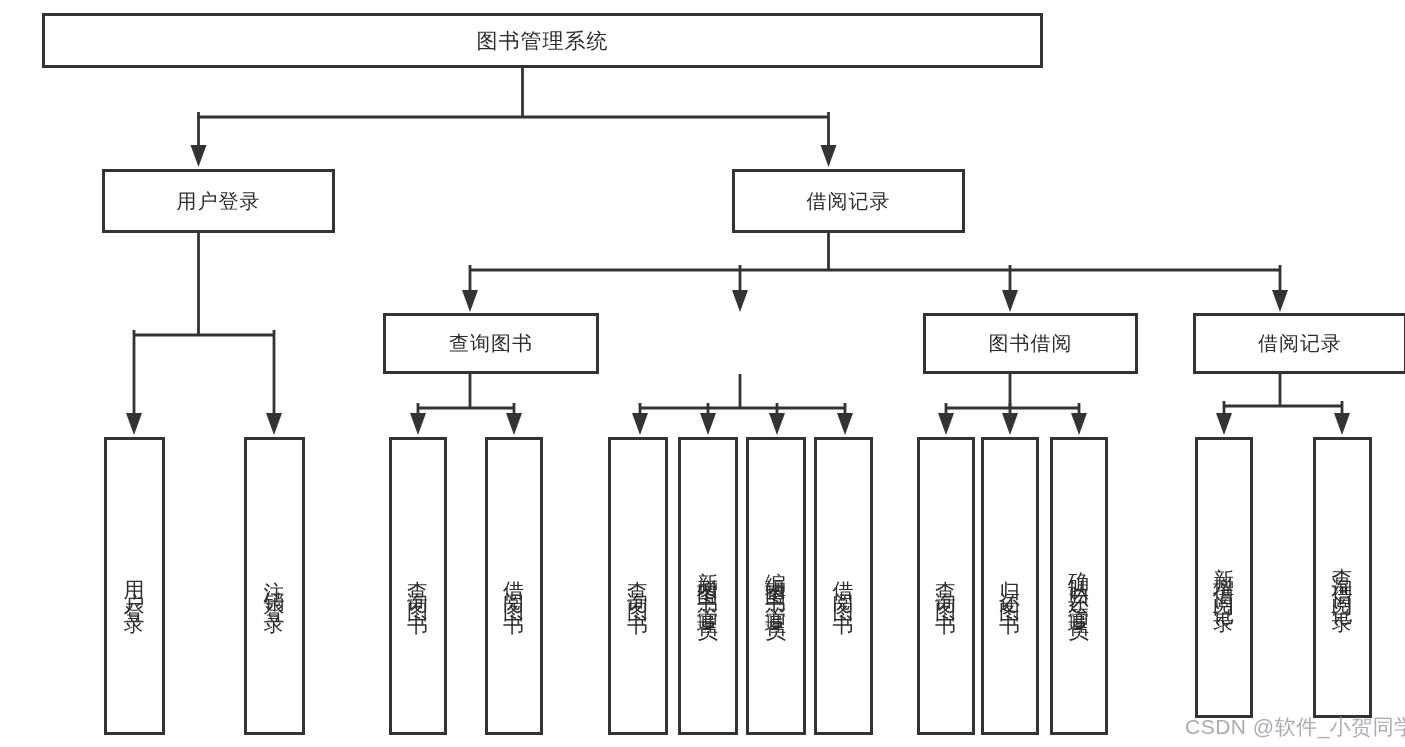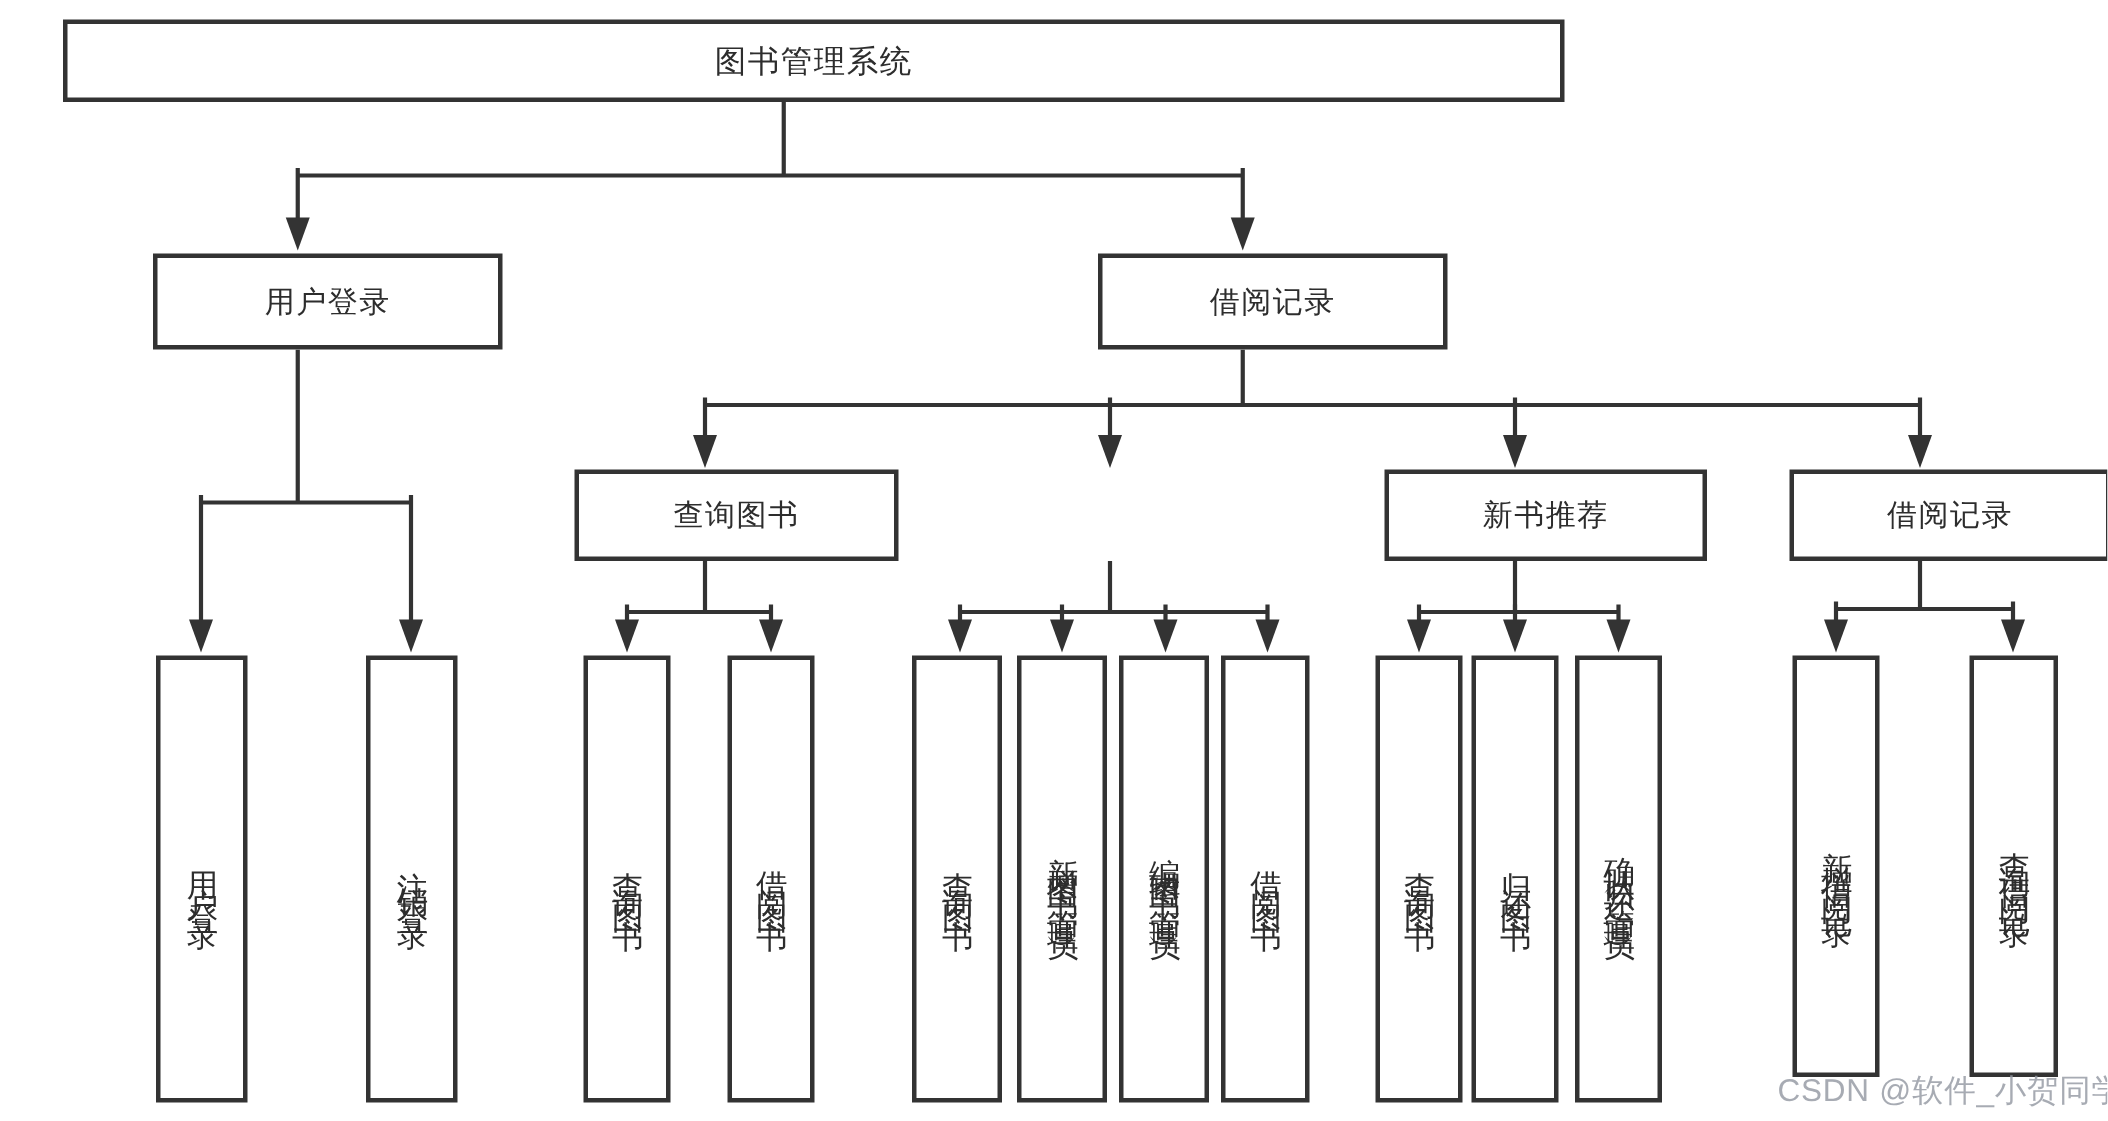--- a/index.html
+++ b/index.html
@@ -122,21 +122,21 @@
       <polygon points="1334,413 1350,413 1342,435"></polygon>
     </g>
   </svg>
 
   <div class="node h root" style="left:22px; top:13px; width:1001px; height:55px;">图书管理系统</div>
 
   <div class="node h" style="left:82px; top:169px; width:233px; height:64px;">用户登录</div>
   <div class="node h" style="left:712px; top:169px; width:233px; height:64px;">借阅记录</div>
 
   <div class="node h" style="left:363px; top:313px; width:216px; height:61px;">查询图书</div>
-  <div class="node h" style="left:903px; top:313px; width:215px; height:61px;">新书推荐</div>
+  <div class="node h" style="left:903px; top:313px; width:215px; height:61px;">图书借阅</div>
   <div class="node h" style="left:1173px; top:313px; width:214px; height:61px;">借阅记录</div>
 
   <div class="node leaf" style="left:104px; top:437px; width:61px; height:298px;">
     <span class="vtext" style="letter-spacing: 11px;">用户登录</span>
   </div>
   <div class="node leaf" style="left:244px; top:437px; width:61px; height:298px;">
     <span class="vtext" style="letter-spacing: 11px;">注销登录</span>
   </div>
 
   <div class="node leaf" style="left:389px; top:437px; width:58px; height:298px;">

